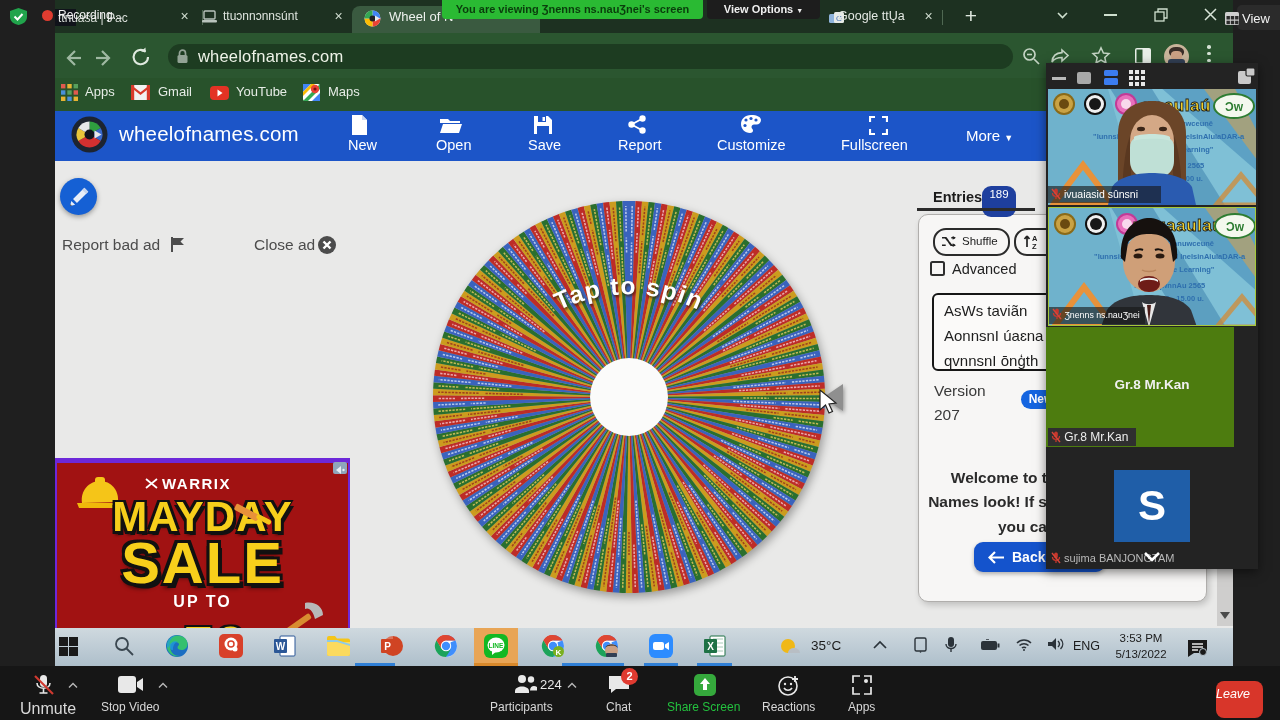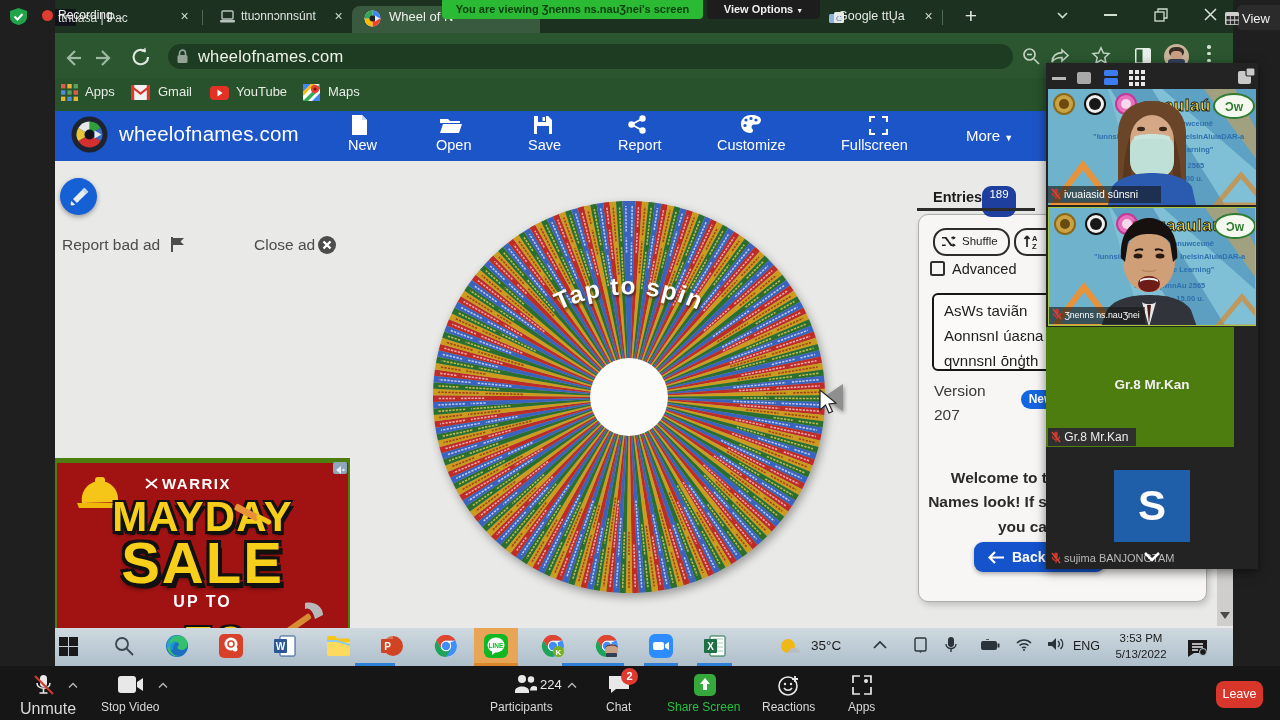--- a/index.html
+++ b/index.html
@@ -19,21 +19,21 @@
 
   <div class="abs" style="left:0;top:78px;width:1178px;height:33px;background:#28522b;"></div>
 
   <div class="abs" style="left:0;top:6px;width:160px;height:24px;color:#e2e8e2;font-size:12px;line-height:24px;white-space:nowrap;overflow:hidden;">
     <span style="position:absolute;left:0;top:3px;width:21px;height:17px;background:#10131a;"></span>
     <span style="position:absolute;left:3px;color:#d8ddd8;">ttпuаśa | Pac</span>
   </div>
   <div class="abs" style="left:122px;top:9px;width:15px;height:15px;color:#cfdccf;font-size:14px;line-height:15px;text-align:center;">×</div>
   <div class="abs" style="left:147px;top:10px;width:1px;height:15px;background:#4f6852;"></div>
 
-  <div class="abs" style="left:164px;top:8px;width:120px;height:20px;text-align:right;">
+  <div class="abs" style="left:146px;top:8px;width:120px;height:20px;text-align:right;">
     <svg width="17" height="15" style="position:absolute;top:2px;left:0" viewBox="0 0 17 15">
         <rect x="3" y="1" width="11" height="8" rx="1" fill="none" stroke="#b9c4bd" stroke-width="1.4"></rect>
         <rect x="1" y="10" width="15" height="2.4" rx="1" fill="#b9c4bd"></rect>
       </svg>
     <span style="position:absolute;left:22px;top:1px;color:#dfe5df;font-size:12px;white-space:nowrap;">ttuɔnnɔnnsúnt</span>
   </div>
   <div class="abs" style="left:276px;top:9px;width:15px;height:15px;color:#cfdccf;font-size:14px;line-height:15px;text-align:center;">×</div>
 
   <svg class="abs" style="left:309px;top:10px;" width="17" height="17" viewBox="0 0 17 17">
     <circle cx="8.5" cy="8.5" r="8" fill="#e8eaed"></circle>
@@ -799,21 +799,21 @@
         <path id="tapArc" d="M -112 -57 A 160 160 0 0 1 112 -57" fill="none"></path>
       </defs>
 <text font-family="Liberation Sans" font-size="24.5" font-weight="bold" fill="#ffffff" style="filter:drop-shadow(1.5px 2px 1px rgba(60,30,10,.75));letter-spacing:1.5px;"><textPath href="#tapArc" startOffset="50%" text-anchor="middle">Tap to spin</textPath></text>
 </svg>
 
   <svg class="abs" style="left:763px;top:378px;" width="35" height="40" viewBox="0 0 35 40">
     <path d="M5 19.5 L25 6 L25 33 Z" fill="#8f8f8f" style="filter:drop-shadow(1px 2px 2px rgba(0,0,0,.4))"></path>
     <path d="M1 10 L1 30 L6.5 25 L10 33 L13.5 31.5 L10 24 L17 23 Z" fill="#fff" stroke="#222" stroke-width="1.2" transform="translate(1,2)"></path>
   </svg>
 
-  <div class="abs" style="left:0;top:458px;width:295px;height:208px;background:#4d7c0f;">
+  <div class="abs" style="left:0;top:458px;width:295px;height:208px;background:#6d28d9;">
     <div style="position:absolute;left:2px;top:5px;width:291px;height:203px;background:#a11212;overflow:hidden;">
 
 <div style="position:absolute;left:88px;top:12px;color:#fff;font-size:15px;font-weight:bold;letter-spacing:1.5px;"><svg width="13" height="11" viewBox="0 0 13 11" style="display:inline-block;margin-right:4px;">
             <path d="M1 1 L6.5 5.5 L1 10 M12 1 L6.5 5.5 L12 10" stroke="#fff" stroke-width="1.8" fill="none"></path>
           </svg>WARRIX</div>
 <svg style="position:absolute;left:18px;top:12px;" width="50" height="34" viewBox="0 0 50 34">
           <path d="M7 28 C5 16 14 6 25 6 C36 6 44 15 43 27 Z" fill="#f5c518"></path>
           <path d="M2 28 H48 L46 33 H4 Z" fill="#f0b90a"></path>
           <rect x="20" y="2" width="10" height="8" rx="3" fill="#f5c518"></rect>
         </svg>
@@ -1245,14 +1245,14 @@
 <svg class="ico" style="left:852px;top:9px;" width="20" height="20" viewBox="0 0 20 20">
       <g stroke="#e8e8e8" stroke-width="1.7" fill="none">
         <path d="M8 1 H1 V8"></path>
         <path d="M12 1 H19 V8"></path>
         <path d="M19 12 V19 H12"></path>
         <path d="M8 19 H1 V12"></path>
       </g>
       <circle cx="14" cy="6" r="2" fill="#e8e8e8"></circle>
     </svg>
 <div class="abs" style="left:848px;top:34px;color:#d8d8d8;font-size:12px;">Apps</div>
-<div class="abs" style="left:1216px;top:15px;width:47px;height:27px;background:#d8362a;border-radius:8px;color:#fff;font-size:12.5px;text-align:center;line-height:27px;">Leave</div>
+<div class="abs" style="left:1216px;top:15px;width:47px;height:37px;background:#d8362a;border-radius:8px;color:#fff;font-size:12.5px;text-align:left;line-height:27px;font-style:italic;">Leave</div>
 </div>
 
 </body></html>

